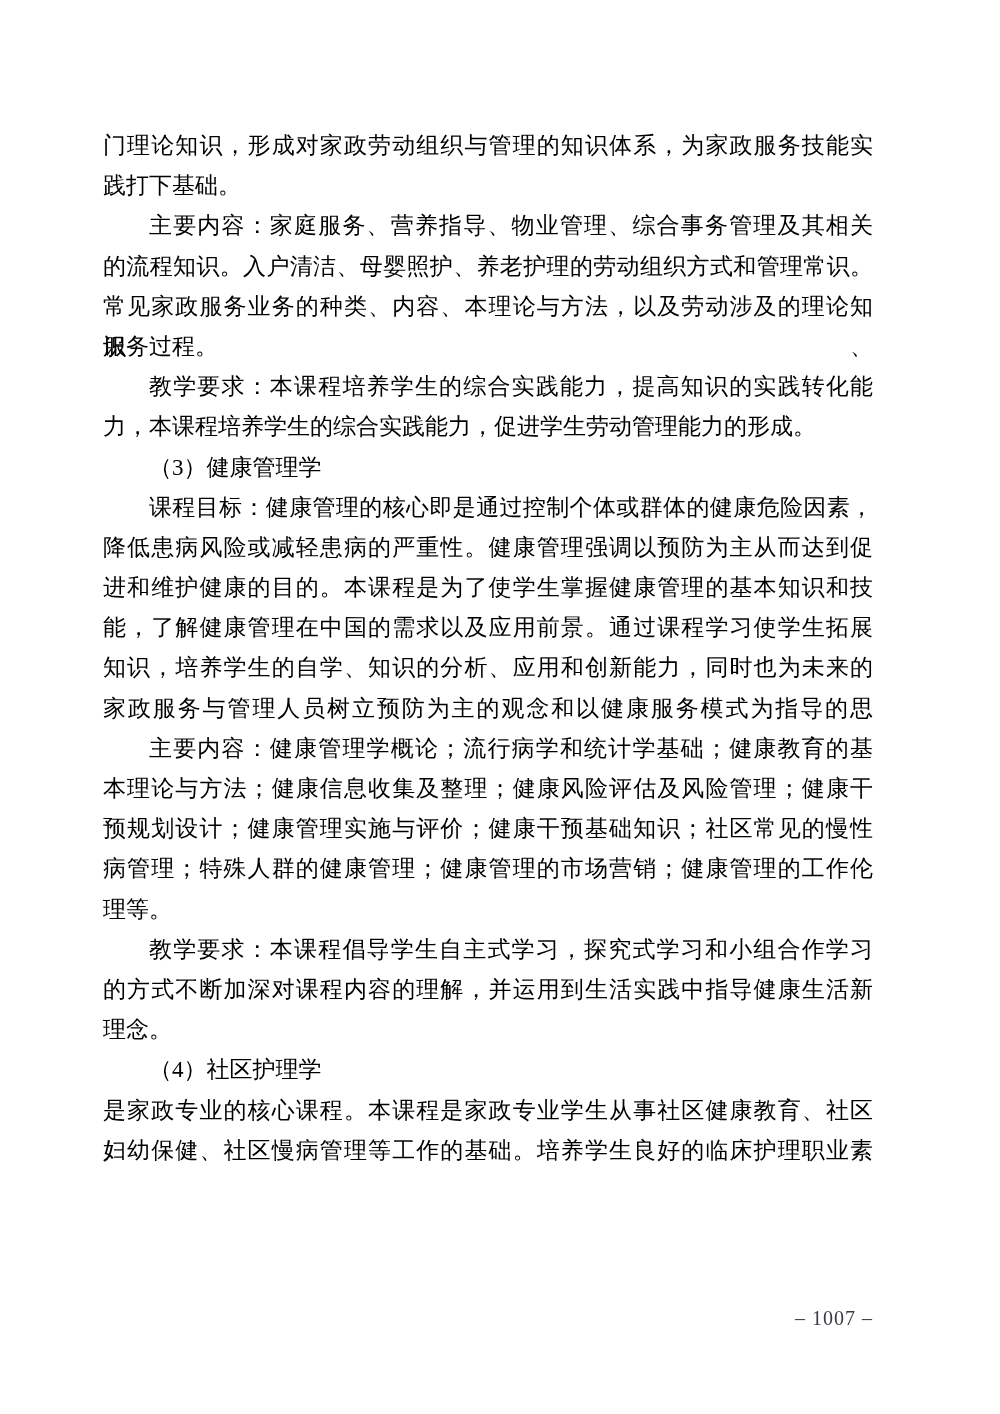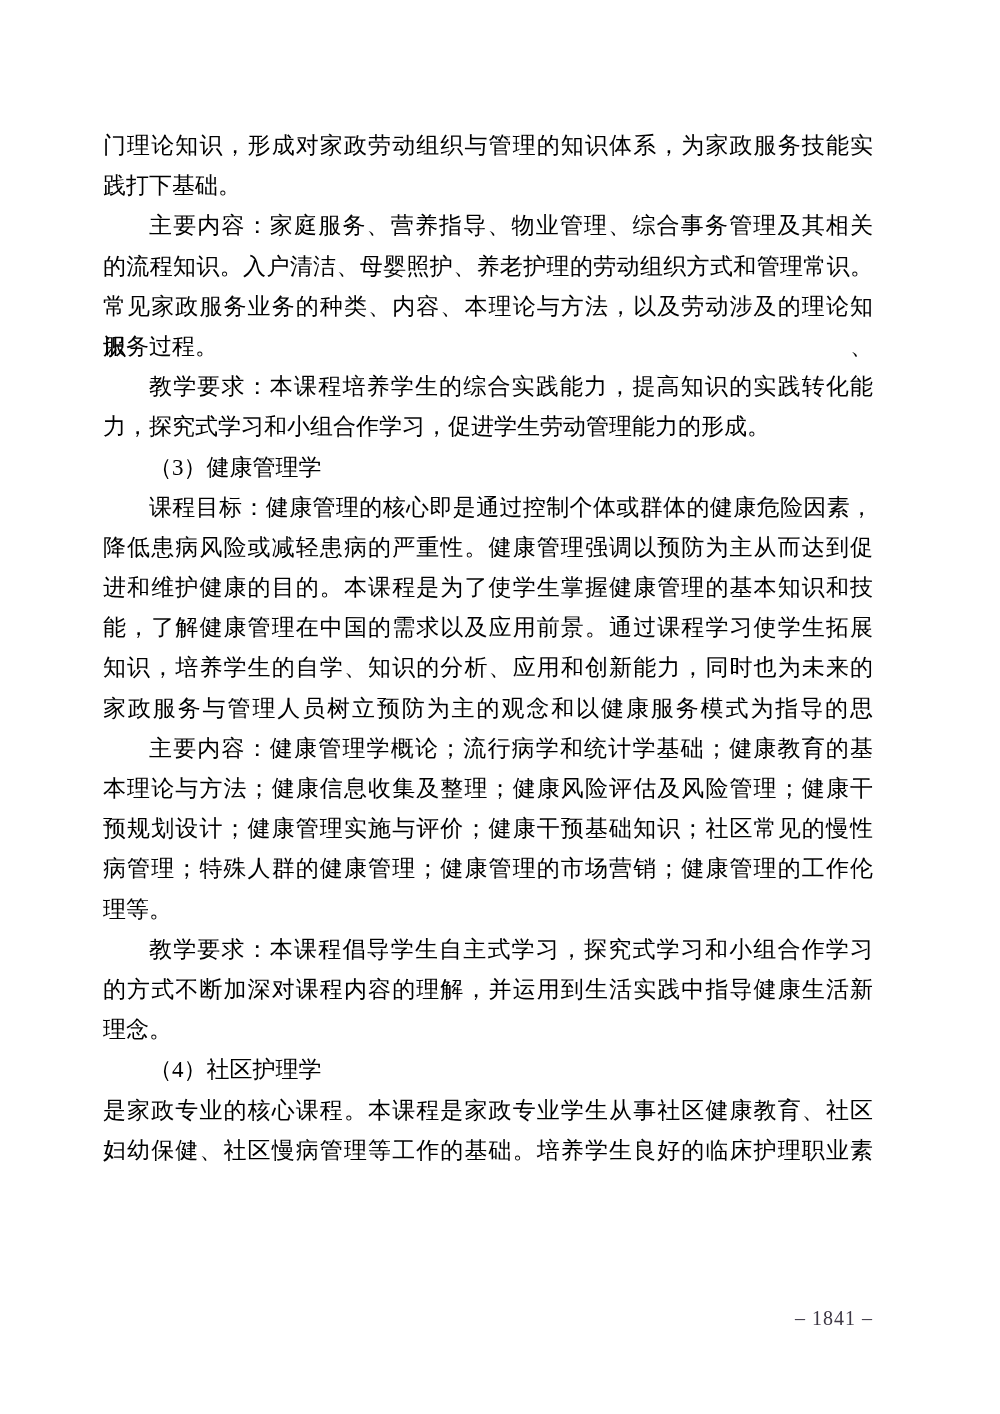--- a/index.html
+++ b/index.html
@@ -52,34 +52,34 @@
 
 <div class="page" style="background: rgb(255, 255, 255);">
   <div class="doc-body" style="color: rgb(0, 0, 0);">
       <div class="line fill">门理论知识，形成对家政劳动组织与管理的知识体系，为家政服务技能实</div>
       <div class="line">践打下基础。</div>
       <div class="line indent fill">主要内容：家庭服务、营养指导、物业管理、综合事务管理及其相关</div>
       <div class="line fill">的流程知识。入户清洁、母婴照护、养老护理的劳动组织方式和管理常识。</div>
       <div class="line fill">常见家政服务业务的种类、内容、本理论与方法，以及劳动涉及的理论知识、</div>
       <div class="line">服务过程。</div>
       <div class="line indent fill">教学要求：本课程培养学生的综合实践能力，提高知识的实践转化能</div>
-      <div class="line">力，探究式学习和小组合作学习，促进学生劳动管理能力的形成。</div>
+      <div class="line">力，本课程培养学生的综合实践能力，促进学生劳动管理能力的形成。</div>
       <div class="line indent">（3）健康管理学</div>
       <div class="line indent fill">课程目标：健康管理的核心即是通过控制个体或群体的健康危险因素，</div>
       <div class="line fill">降低患病风险或减轻患病的严重性。健康管理强调以预防为主从而达到促</div>
       <div class="line fill">进和维护健康的目的。本课程是为了使学生掌握健康管理的基本知识和技</div>
       <div class="line fill">能，了解健康管理在中国的需求以及应用前景。通过课程学习使学生拓展</div>
       <div class="line fill">知识，培养学生的自学、知识的分析、应用和创新能力，同时也为未来的</div>
       <div class="line fill">家政服务与管理人员树立预防为主的观念和以健康服务模式为指导的思</div>
       <div class="line indent fill">主要内容：健康管理学概论；流行病学和统计学基础；健康教育的基</div>
       <div class="line fill">本理论与方法；健康信息收集及整理；健康风险评估及风险管理；健康干</div>
       <div class="line fill">预规划设计；健康管理实施与评价；健康干预基础知识；社区常见的慢性</div>
       <div class="line fill">病管理；特殊人群的健康管理；健康管理的市场营销；健康管理的工作伦</div>
       <div class="line">理等。</div>
       <div class="line indent fill">教学要求：本课程倡导学生自主式学习，探究式学习和小组合作学习</div>
       <div class="line fill">的方式不断加深对课程内容的理解，并运用到生活实践中指导健康生活新</div>
       <div class="line">理念。</div>
       <div class="line indent">（4）社区护理学</div>
       <div class="line fill">是家政专业的核心课程。本课程是家政专业学生从事社区健康教育、社区</div>
       <div class="line fill">妇幼保健、社区慢病管理等工作的基础。培养学生良好的临床护理职业素</div>
     </div>
-  <div class="page-number" style="color: rgb(61, 55, 68);">– 1841 –</div>
+  <div class="page-number" style="color: rgb(61, 55, 68);">– 1007 –</div>
 </div>
 
 </body></html>

